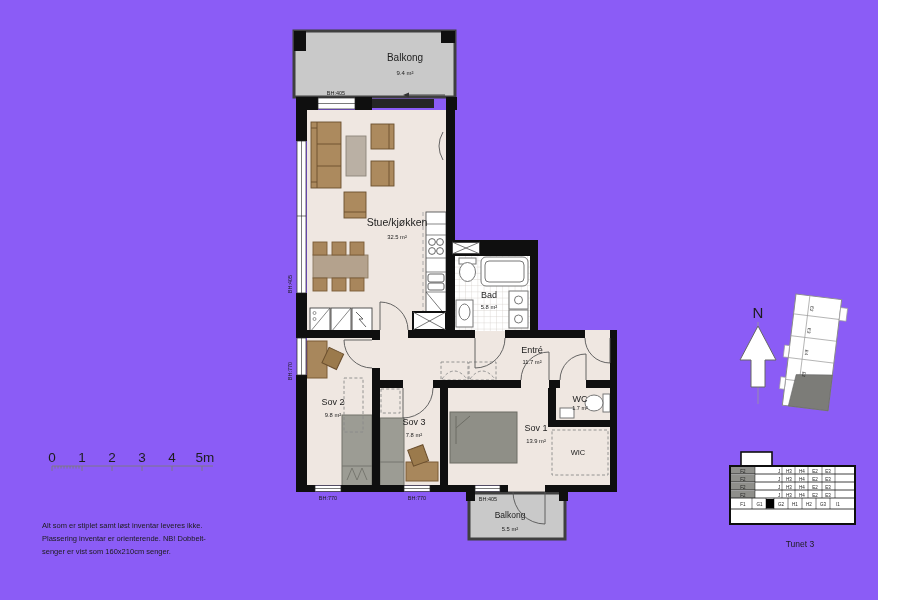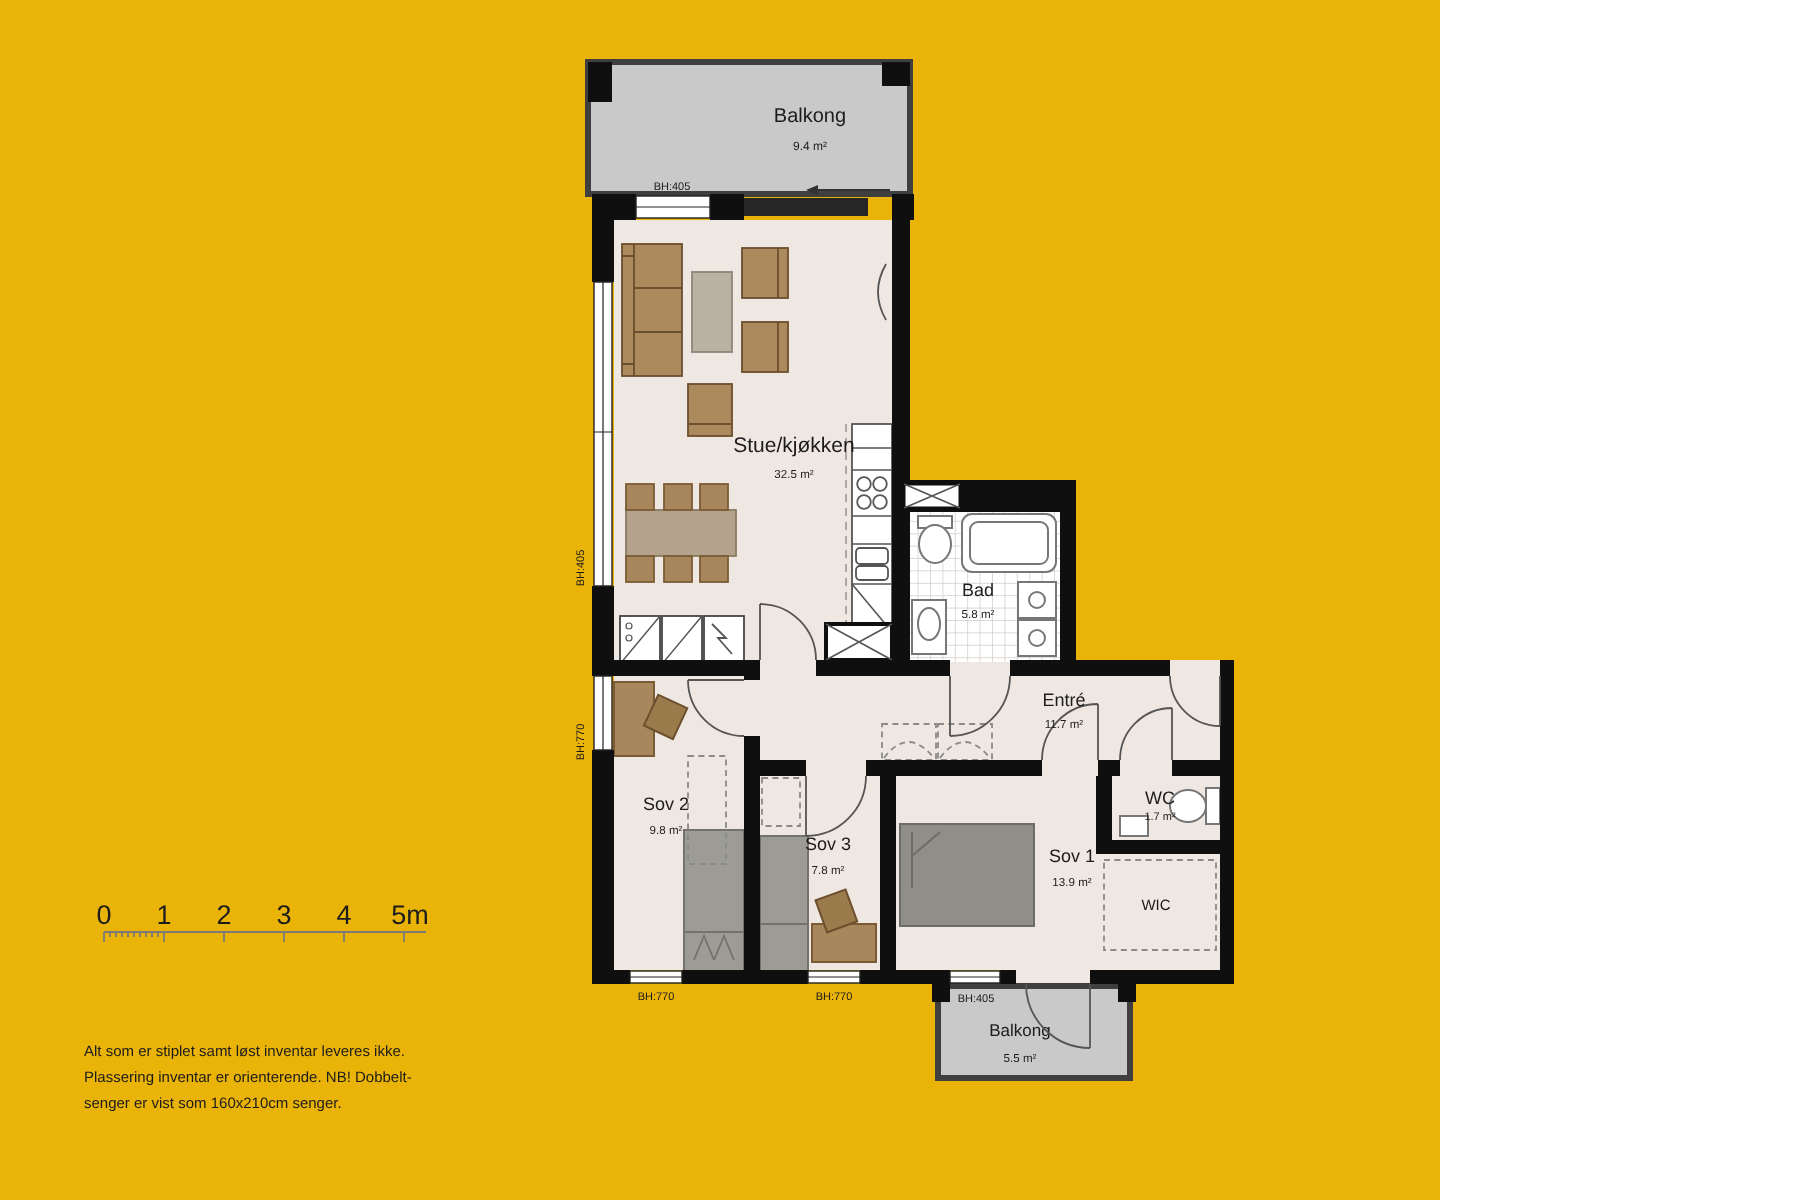--- a/index.html
+++ b/index.html
@@ -1,16 +1,16 @@
 <!DOCTYPE html>
 <html><head>
 <meta charset="utf-8">
 <style>
   html,body{margin:0;padding:0;background:#fff;}
-  .canvas{position:relative;width:720px;height:600px;background:#eab308;overflow:hidden;
+  .canvas{position:relative;width:878px;height:600px;background:#8b5cf6;overflow:hidden;
           font-family:"Liberation Sans", sans-serif;text-align:right;}
   svg{position:absolute;left:0;top:0;font-family:"Liberation Sans", sans-serif;}
   text{fill:#1c1c1c;}
 </style>
 </head>
 <body>
 
 <div class="canvas">
 <svg width="900" height="600" viewBox="0 0 900 600">
   <defs>

